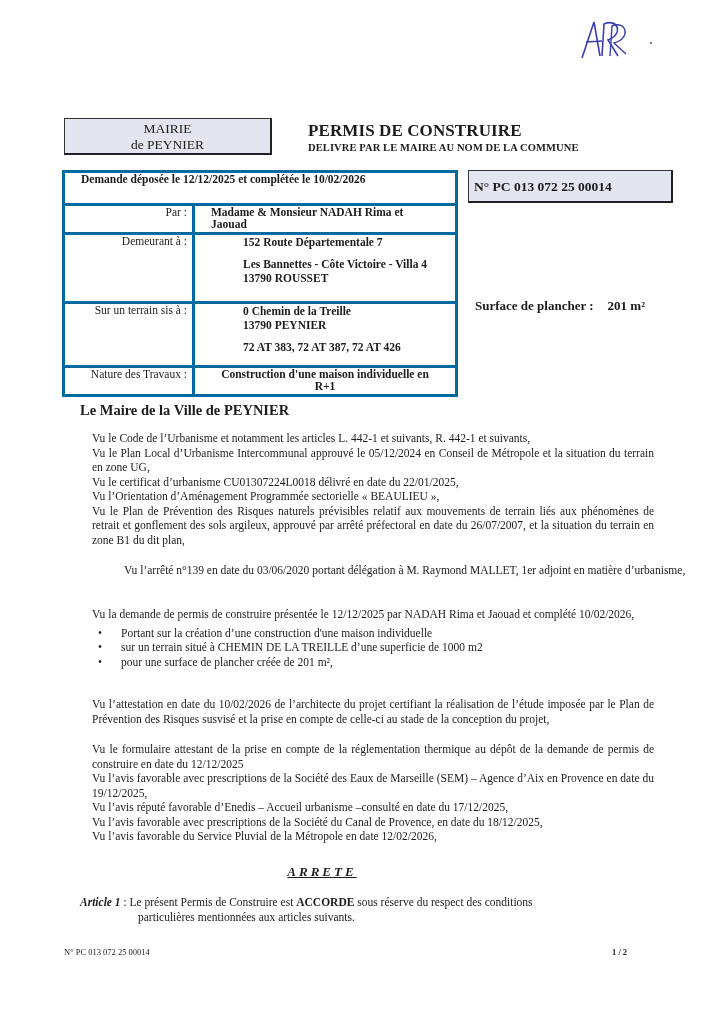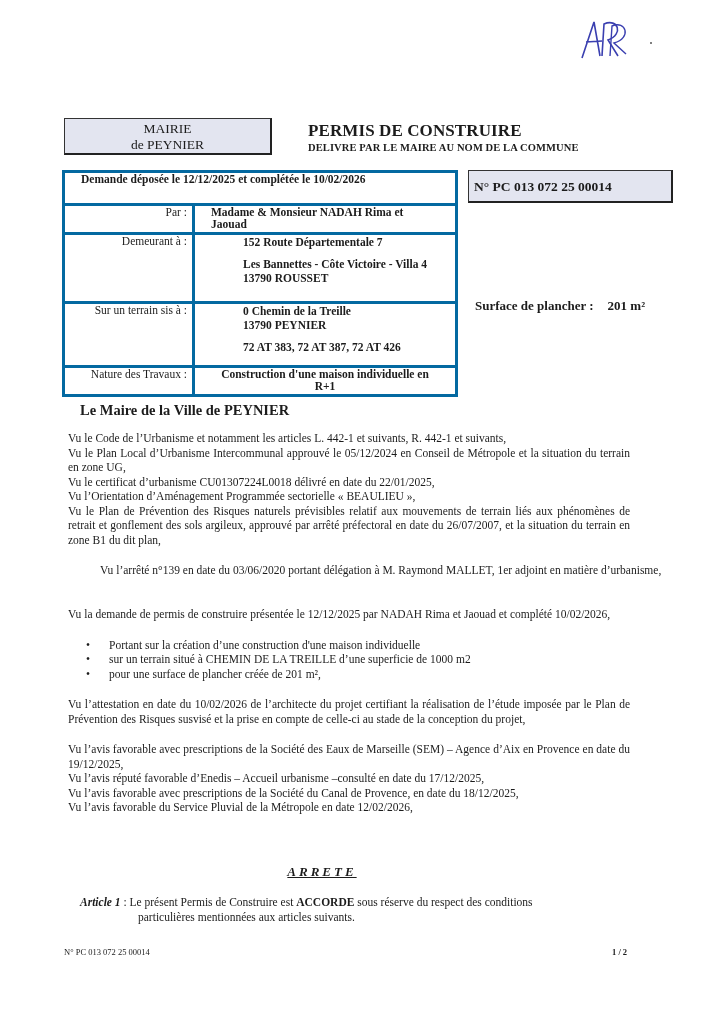--- a/index.html
+++ b/index.html
@@ -39,24 +39,24 @@
       left:468px; top:170px; width:205px; height:33px;
       background:#e3e5f0; border:1px solid #333; border-right:2px solid #222; border-bottom:2px solid #222;
       box-sizing:border-box; font-size:13.5px; font-weight:bold; padding:8px 0 0 5px;
     }
     .surface { left:475px; top:254px; font-size:13px; font-weight:bold;margin-top:44px; }
     .surface .v { margin-left:14px; }
 
     .maire-title { left:80px; top:402px; font-size:14.5px; font-weight:bold; }
 
     .body-text {
-      left:68px; width:562px; font-size:11.5px; line-height:14.5px; text-align:justify;
+      left:92px; width:562px; font-size:11.5px; line-height:14.5px; text-align:justify;
     }
     .body-text p { margin:0; }
-    ul.bullets { margin:16px; padding:0; list-style:none; }
+    ul.bullets { margin:4px; padding:0; list-style:none; }
     ul.bullets li { position:relative; padding-left:25px; }
     ul.bullets li::before { content:"\2022"; position:absolute; left:2px; top:0; }
 
     .arrete { left:0; width:644px; top:864px; text-align:center; font-size:13px; font-weight:bold; font-style:italic; letter-spacing:3px; text-decoration:underline; }
     .art1 { left:80px; top:895px; width:560px; font-size:11.5px; line-height:14.5px; }
     .art1 .lbl { font-style:italic; font-weight:bold; }
     .art1 .indent { padding-left:58px; }
 
     .footer-left { left:64px; top:947px; font-size:8.5px; }
     .footer-right { left:612px; top:947px; font-size:8.5px; font-weight:bold; }
@@ -138,20 +138,21 @@
     <li>sur un terrain situé  à CHEMIN DE LA TREILLE d’une superficie de 1000 m2</li>
     <li>pour une surface de plancher créée de 201 m²,</li>
   </ul>
 </div>
 
 <div class="abs body-text" style="top:697px;font-family:Liberation Serif, serif;">
   <p>Vu l’attestation en date du 10/02/2026 de l’architecte du projet certifiant la réalisation de l’étude imposée par le Plan de Prévention des Risques susvisé et la prise en compte de celle-ci au stade de la conception du projet,</p>
 </div>
 
 <div class="abs body-text" style="top:742px;">
+  <p>Vu le formulaire attestant de la prise en compte de la réglementation thermique au dépôt de la demande de permis de construire en date du 12/12/2025</p>
   <p>Vu l’avis favorable avec prescriptions de la Société des Eaux de Marseille (SEM) – Agence d’Aix en Provence en date du 19/12/2025,</p>
   <p>Vu l’avis réputé favorable d’Enedis – Accueil urbanisme –consulté en date du 17/12/2025,</p>
   <p>Vu l’avis favorable avec prescriptions de la Société du Canal de Provence, en date du 18/12/2025,</p>
   <p>Vu l’avis favorable du Service Pluvial de la Métropole en date 12/02/2026,</p>
 </div>
 
 <div class="abs arrete">ARRETE</div>
 
 <div class="abs art1">
   <div>

